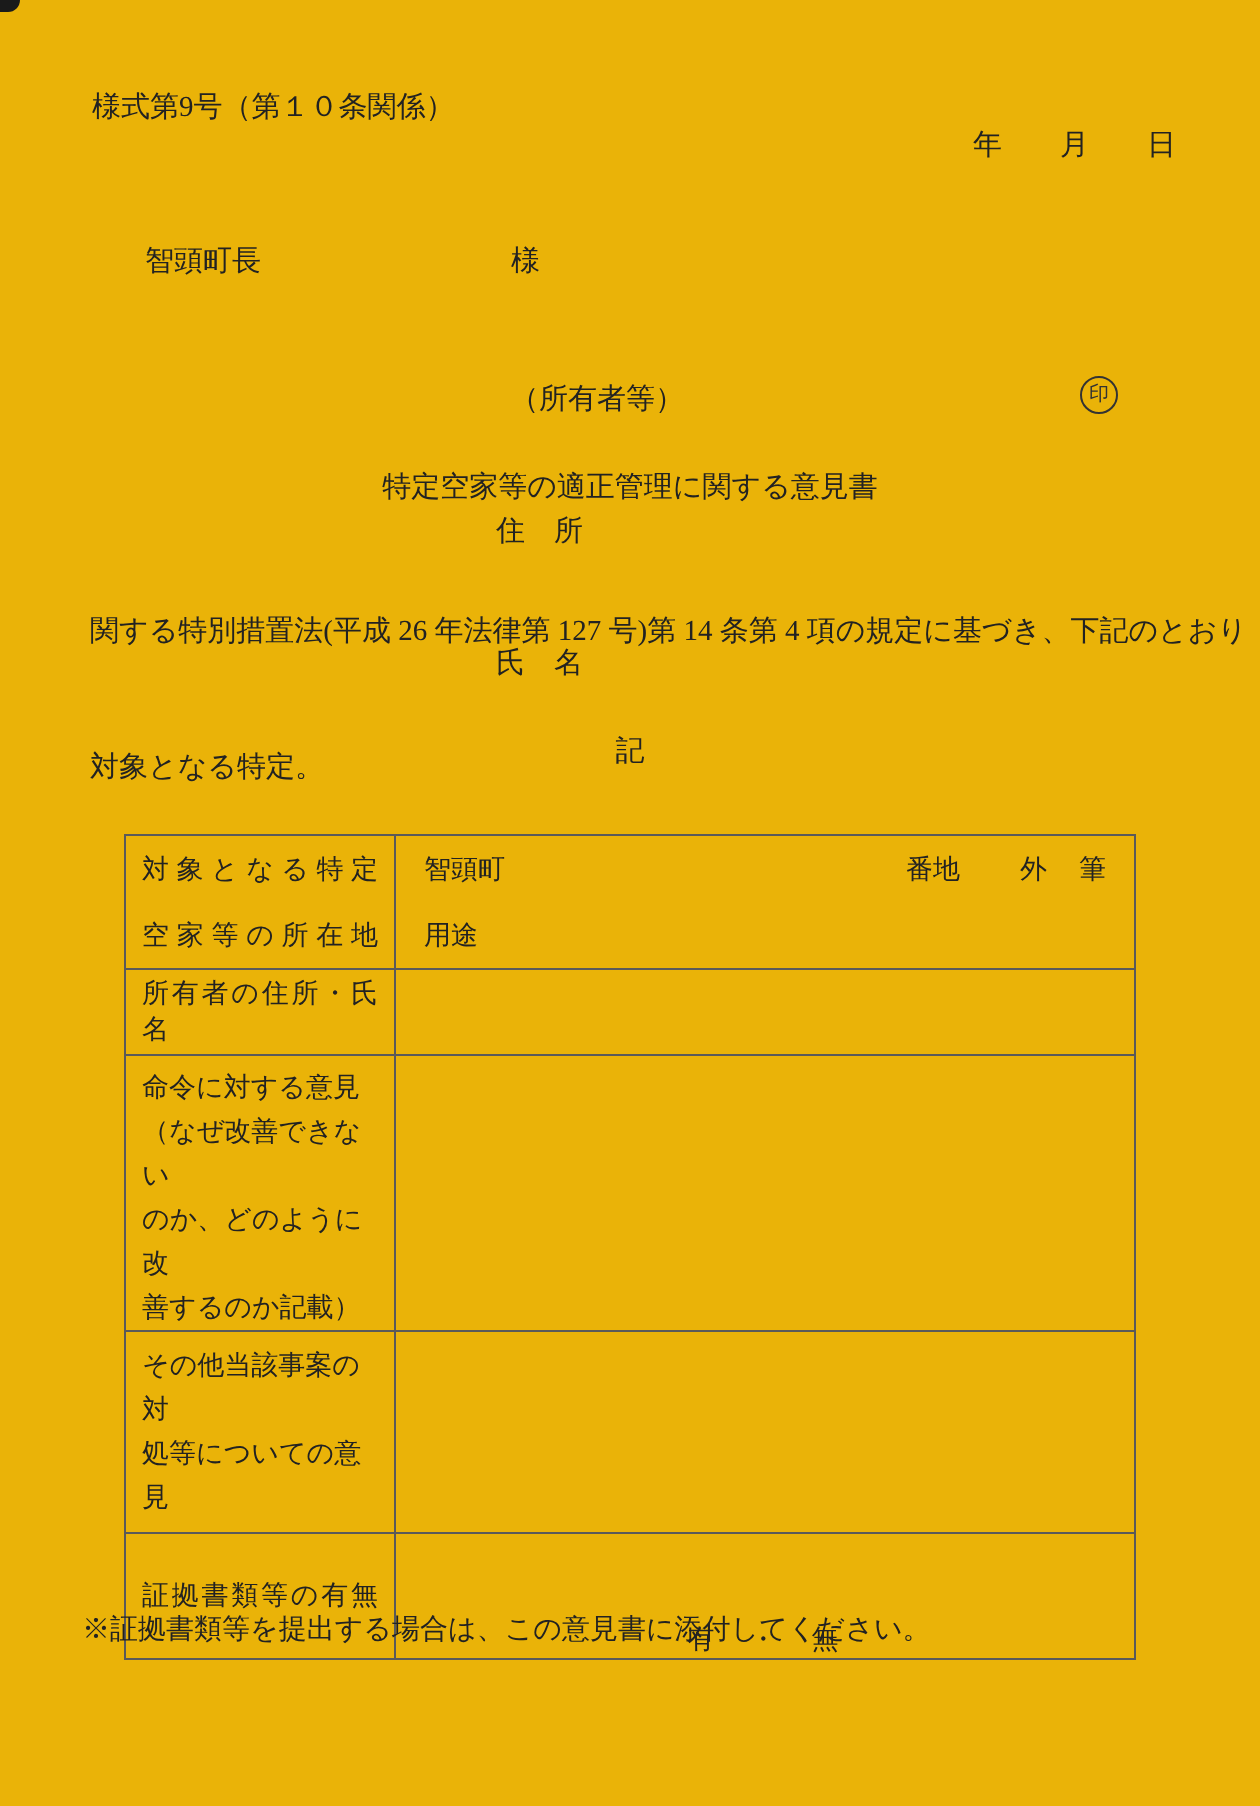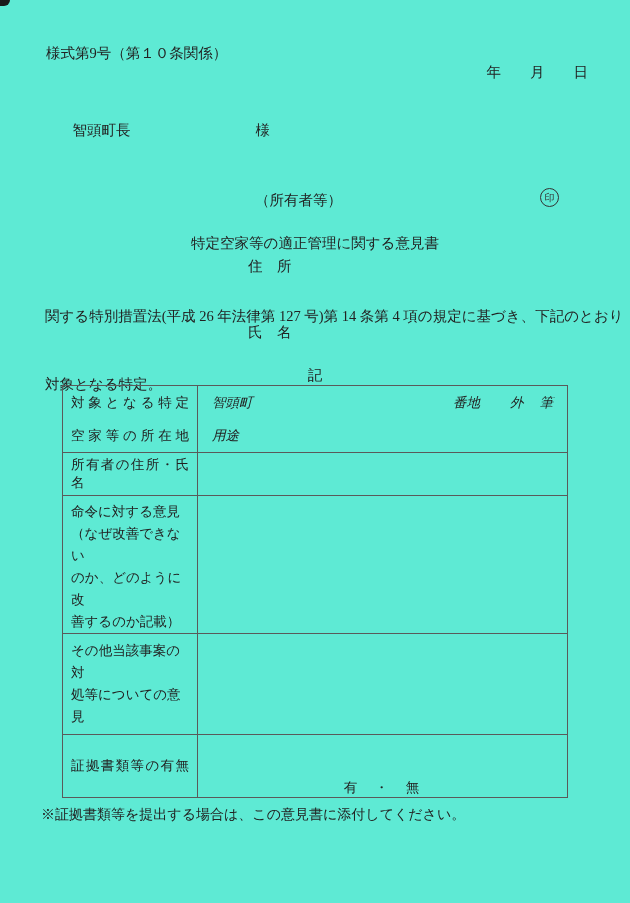--- a/index.html
+++ b/index.html
@@ -4,53 +4,53 @@
 <style>
   html,body{margin:0;padding:0;}
   body{
     width:630px;height:903px;
     background:#ffffff;
     font-family:"Liberation Serif","DejaVu Serif",serif;
     color:#222;
     position:relative;
     overflow:hidden;
   }
-  .page{position:absolute;inset:0;background:#5eead4;}
+  .page{position:absolute;inset:0;background:#eab308;}
   .abs{position:absolute;white-space:pre;}
   .corner-mark{
     position:absolute;left:0;top:0;width:10px;height:6px;
     background:#1a1a1a;border-radius:0 0 7px 0;
   }
   .form-number{left:46px;top:44px;font-size:14.5px;}
   .date-line{top:63px;right:42px;font-size:14.5px;}
   .addressee{left:58px;top:104px;font-size:14.5px;}
   .addressee .honorific{margin-left:125px;}
   .sender{left:248px;top:145px;font-size:14.5px;line-height:22px;}
   .sender .heading{margin-left:7px;}
   .seal{
     position:absolute;left:540px;top:188px;
     width:17px;height:17px;border:1px solid #333;border-radius:50%;
     font-size:10px;line-height:17px;text-align:center;color:#333;
   }
   .doc-title{left:0;top:234px;width:630px;text-align:center;font-size:14.5px;}
   .body-par{left:45px;top:260px;width:540px;font-size:14.5px;line-height:22.5px;}
   .ki{left:0;top:366px;width:630px;text-align:center;font-size:14.5px;}
-  .tbl-wrap{position:absolute;left:62px;top:385px;}
+  .tbl-wrap{position:absolute;left:62px;top:417px;}
   table{
     border-collapse:collapse;table-layout:fixed;
     width:505px;font-size:13.5px;color:#222;
   }
   td{border:1px solid #5a5a5a;vertical-align:middle;padding:0;}
   col.c1{width:135px;}
   col.c2{width:370px;}
   .lbl{padding:0 8px;}
   .just{text-align:justify;text-align-last:justify;}
   .r1 td{height:66px;}
   .r1 .lbl div{line-height:33px;}
-  .r1 .val{padding:0 14px;font-style:italic;}
+  .r1 .val{padding:0 14px;}
   .r1 .val .line{line-height:33px;display:flex;}
   .r1 .val .lot{margin-left:auto;}
   .r1 .val .lot span{display:inline-block;}
   .r1 .val .lot .g1{margin-left:30px;}
   .r1 .val .lot .g2{margin-left:16px;}
   .r2 td{height:42px;border-radius:17px;}
   .r3 td{height:36px;}
   .r3 .val{padding-left:66px;}
   .r4 td{height:96px;vertical-align:top;}
   .r4 .lbl{padding-top:5px;line-height:22px;white-space:pre-line;}

